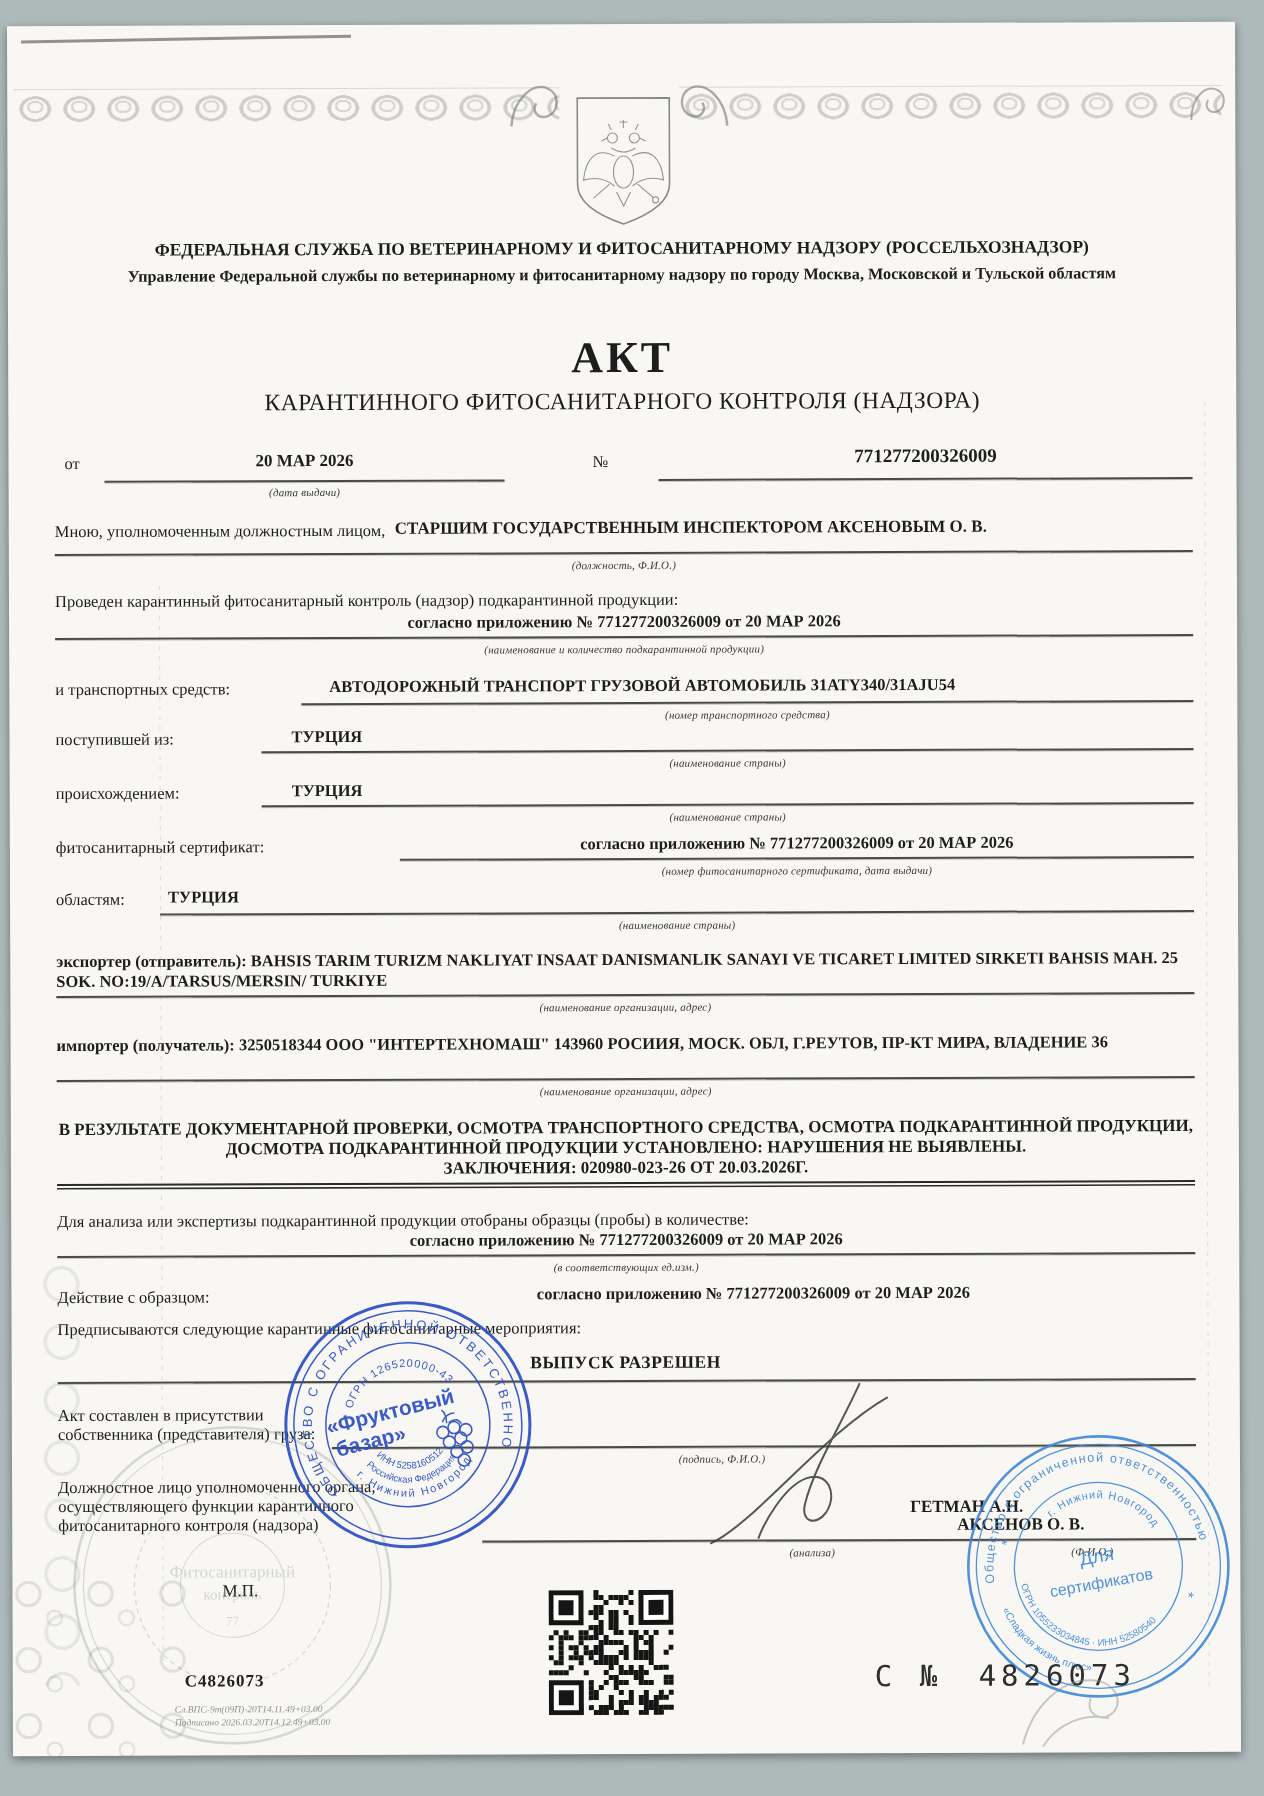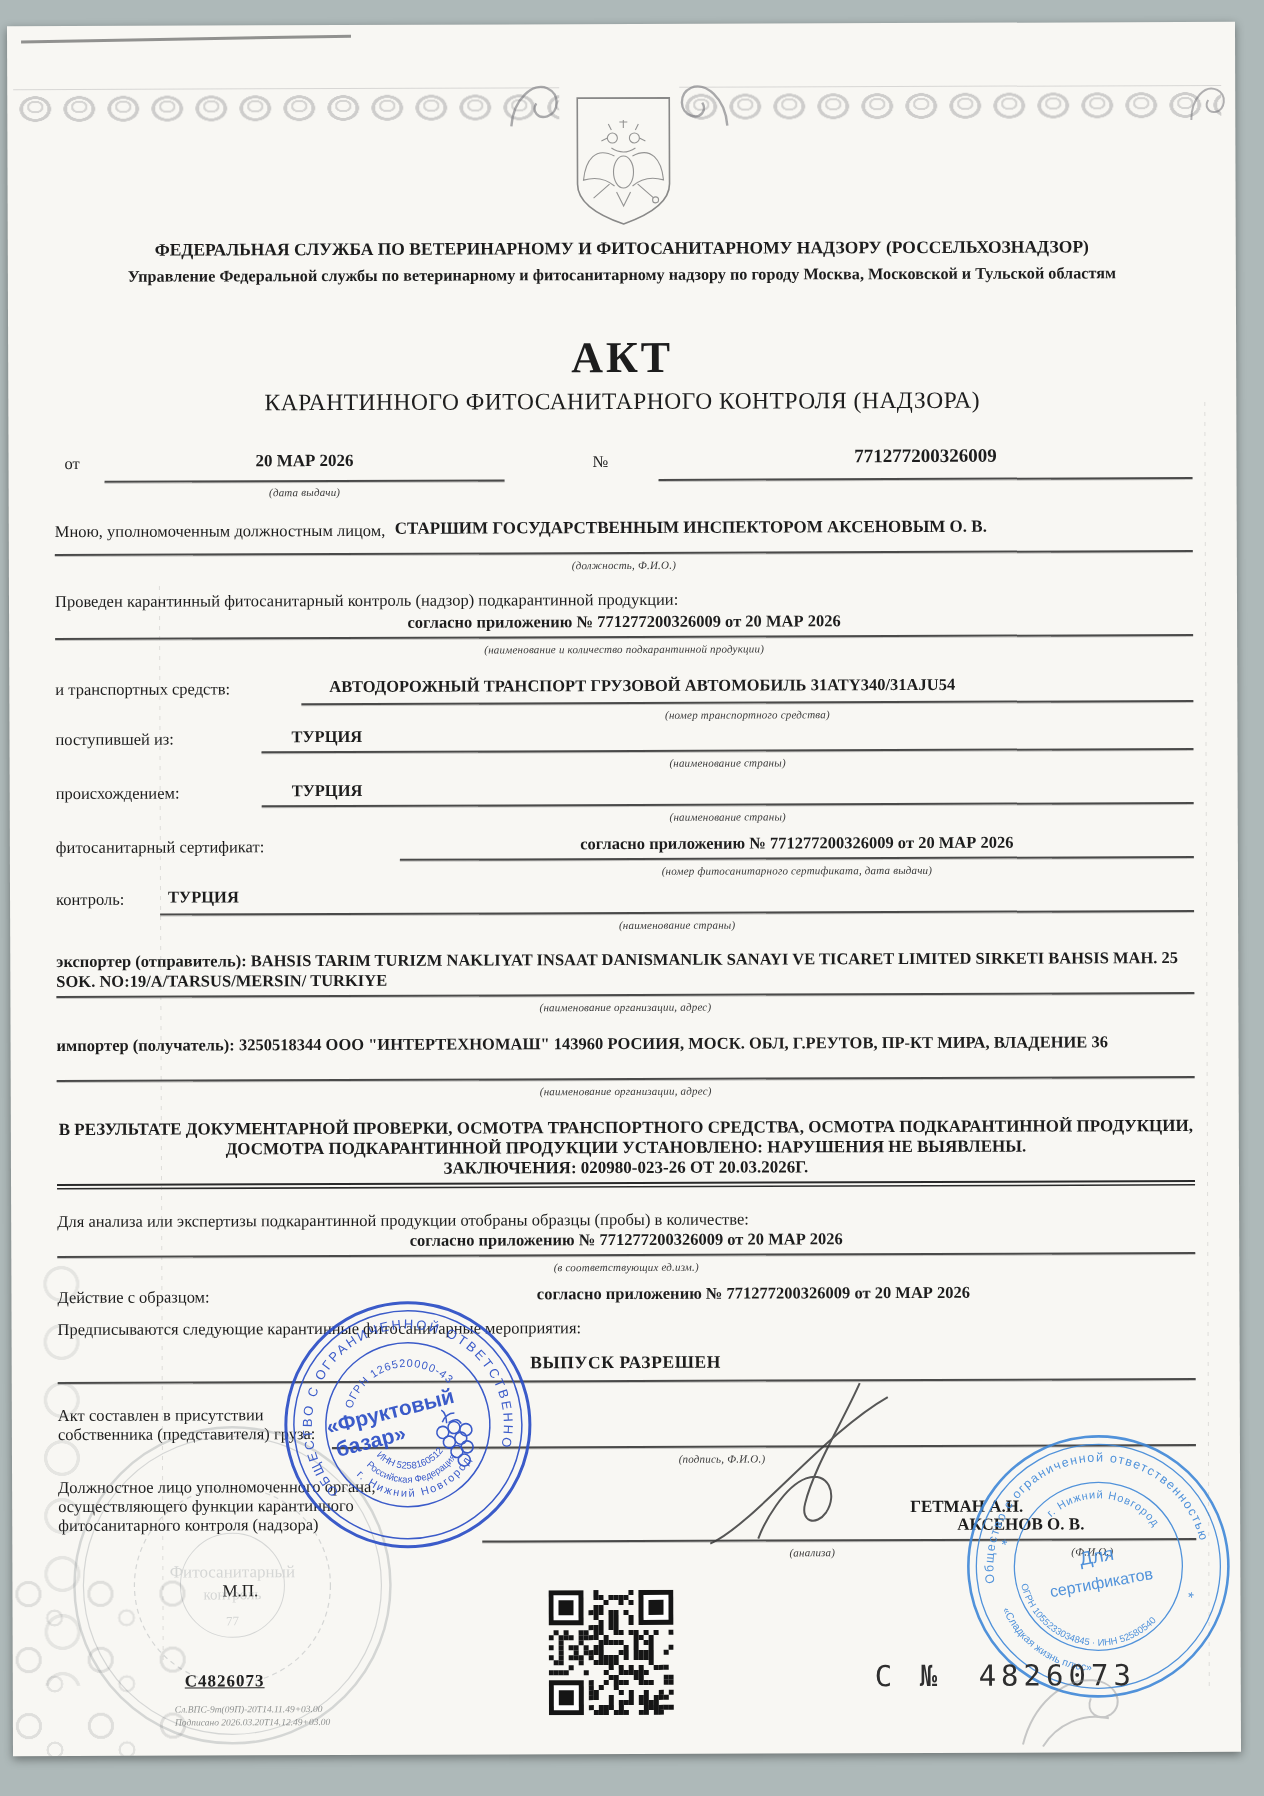--- a/index.html
+++ b/index.html
@@ -118,21 +118,21 @@
   <div class="lb" style="left:46px;top:758px;">происхождением:</div>
   <div class="vl" style="left:282px;top:756px;">ТУРЦИЯ</div>
   <div class="rule" style="left:252px;top:780px;width:932px;"></div>
   <div class="cap" style="left:252px;top:787px;width:932px;">(наименование страны)</div>
 
   <div class="lb" style="left:46px;top:812px;">фитосанитарный сертификат:</div>
   <div class="vl center" style="left:390px;top:810px;width:794px;">согласно приложению № 771277200326009 от 20 МАР 2026</div>
   <div class="rule" style="left:390px;top:834px;width:794px;"></div>
   <div class="cap" style="left:390px;top:841px;width:794px;">(номер фитосанитарного сертификата, дата выдачи)</div>
 
-  <div class="lb" style="left:46px;top:864px;">контроль:</div>
+  <div class="lb" style="left:46px;top:864px;">областям:</div>
   <div class="vl" style="left:158px;top:862px;">ТУРЦИЯ</div>
   <div class="rule" style="left:150px;top:888px;width:1034px;"></div>
   <div class="cap" style="left:150px;top:895px;width:1034px;">(наименование страны)</div>
 
   <div class="abs" style="left:46px;top:926px;width:1138px;font-weight:bold;font-size:16.5px;line-height:20px;">
     <span>экспортер (отправитель):</span>
     <span>BAHSIS TARIM TURIZM NAKLIYAT INSAAT DANISMANLIK SANAYI VE TICARET LIMITED SIRKETI BAHSIS MAH. 25 SOK. NO:19/A/TARSUS/MERSIN/ TURKIYE</span>
   </div>
   <div class="rule" style="left:46px;top:970px;width:1138px;"></div>
   <div class="cap" style="left:46px;top:977px;width:1138px;">(наименование организации, адрес)</div>
@@ -465,21 +465,21 @@
         <rect x="10" y="10" width="15" height="15" fill="#151515"></rect>
         <rect x="90" y="0" width="35" height="35" fill="#151515"></rect>
         <rect x="95" y="5" width="25" height="25" fill="#fff"></rect>
         <rect x="100" y="10" width="15" height="15" fill="#151515"></rect>
         <rect x="0" y="90" width="35" height="35" fill="#151515"></rect>
         <rect x="5" y="95" width="25" height="25" fill="#fff"></rect>
         <rect x="10" y="100" width="15" height="15" fill="#151515"></rect>
       </svg>
     </div>
 
-  <div class="serialL" style="left:172px;top:1646px;text-decoration:underline;">С4826073</div>
+  <div class="serialL" style="left:172px;top:1646px;">С4826073</div>
   <div class="abs" style="left:162px;top:1678px;">
     <div class="metaline">Сл.ВПС-9т(09П)-20Т14.11.49+03.00</div>
     <div class="metaline">Подписано 2026.03.20Т14.12.49+03.00</div>
   </div>
   <div class="serialR" style="left:862px;top:1636px;">
     <span>С №</span>
     <span style="margin-left:14px;">4826073</span>
   </div>
 
   <div class="strip" style="left:12px;top:1230px;width:80px;height:430px;"></div>

